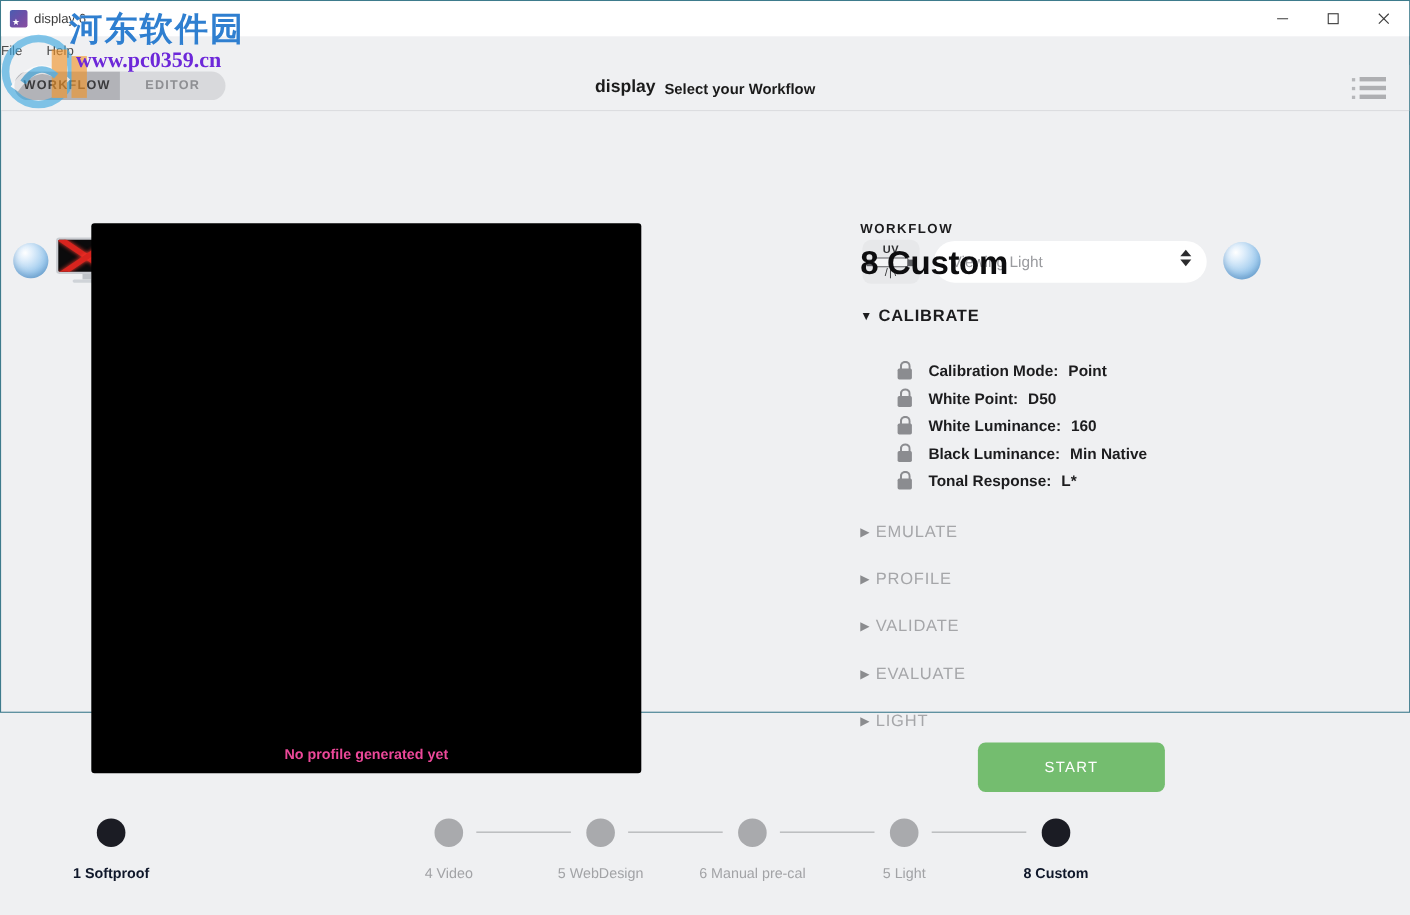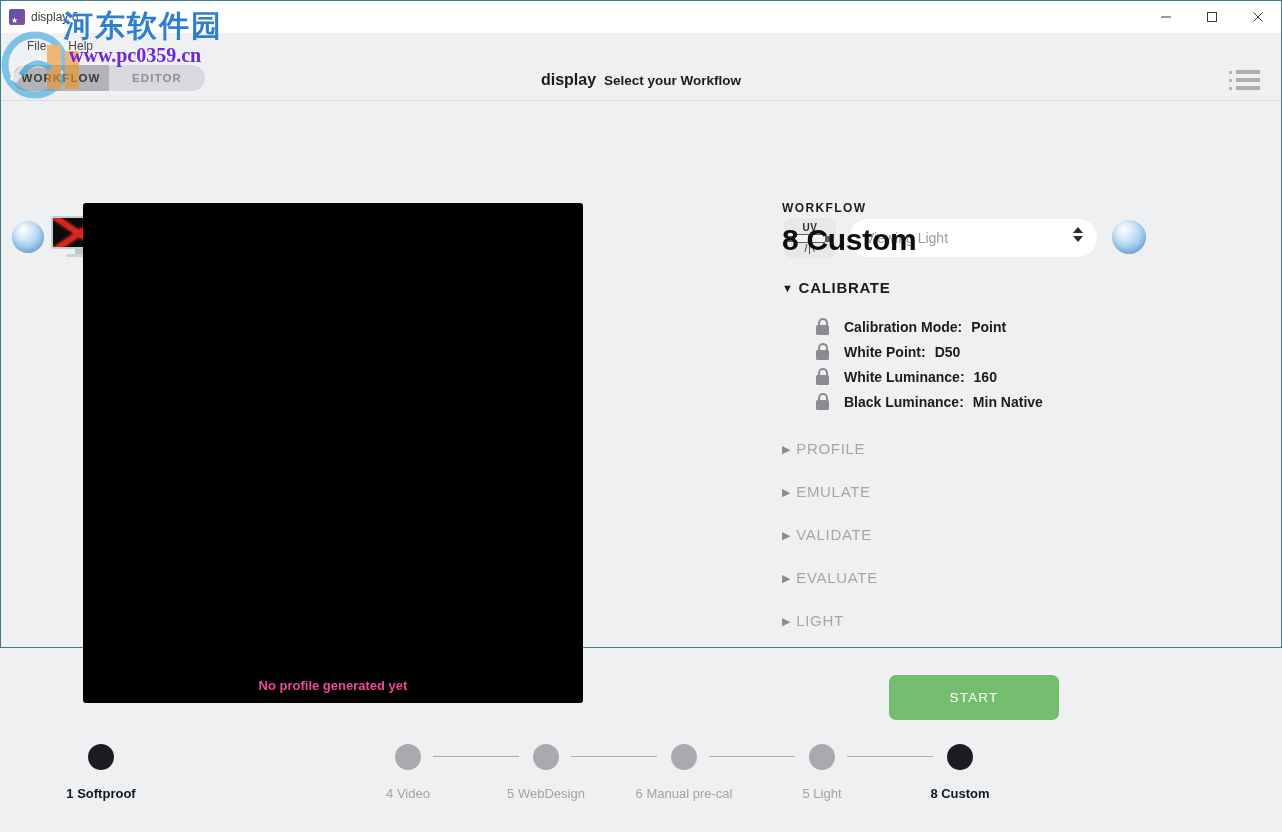--- a/index.html
+++ b/index.html
@@ -40,22 +40,22 @@
     display: flex; align-items: stretch;
   }
   .win-btn {
     width: 46px; display: flex; align-items: center; justify-content: center;
     color: #3b3b3b;
   }
   .win-btn svg { display: block; }
 
   
   .menubar {
-    position: absolute; top: 32px; left: 16px; height: 26px;
-    display: flex; align-items: center; padding-left: 10px;
+    position: absolute; top: 32px; left: 0; height: 26px;
+    display: flex; align-items: center; 
   }
   .menu-item {
     font-size: 12px; color: #4a4a4a; margin-right: 22px; white-space: nowrap;
   }
 
   
   .tabsrow {
     position: absolute; top: 58px; left: 0; right: 0; height: 42px;
     background: #eff0f2;
     border-bottom: 1px solid #dcdde0;
@@ -210,21 +210,21 @@
     letter-spacing: -.3px;
   }
   .section {
     margin-top: 22px; font-size: 15px; letter-spacing: .7px;
   }
   .section.open { color: #1c1c1e; font-weight: bold; }
   .section.closed { color: #a5a6a9; margin-top: 26px; }
   .tri { display: inline-block; margin-right: 5px; font-size: 11px; vertical-align: 1px; }
   .section.closed .tri { color: #8b8c8f; }
 
-  .rowlist { margin-top: 18px; }
+  .rowlist { margin-top: 28px; }
   .prow {
     display: flex; align-items: center; height: 25px; margin-bottom: 0px;
     padding-left: 34px;
   }
   .lock {
     width: 15px; height: 17px; position: relative; margin-right: 13px; flex: none;
   }
   .lock .shackle {
     position: absolute; left: 2px; top: 0; width: 10px; height: 8px;
     border: 2.4px solid #8b8c90; border-bottom: none;
@@ -434,27 +434,35 @@
         <span class="pval">160</span>
       </div>
       <div class="prow">
         <span class="lock">
             <span class="shackle"></span>
             <span class="bodyb"></span>
           </span>
         <span class="plabel">Black Luminance:</span>
         <span class="pval">Min Native</span>
       </div>
-    </div>
-
+      <div class="prow">
+        <span class="lock">
+            <span class="shackle"></span>
+            <span class="bodyb"></span>
+          </span>
+        <span class="plabel">Tonal Response:</span>
+        <span class="pval">L*</span>
+      </div>
+    </div>
+
+    <div class="section closed">
+      <span class="tri">▶</span><span>EMULATE</span>
+    </div>
     <div class="section closed">
       <span class="tri">▶</span><span>PROFILE</span>
-    </div>
-    <div class="section closed">
-      <span class="tri">▶</span><span>EMULATE</span>
     </div>
     <div class="section closed">
       <span class="tri">▶</span><span>VALIDATE</span>
     </div>
     <div class="section closed">
       <span class="tri">▶</span><span>EVALUATE</span>
     </div>
     <div class="section closed">
       <span class="tri">▶</span><span>LIGHT</span>
     </div>

